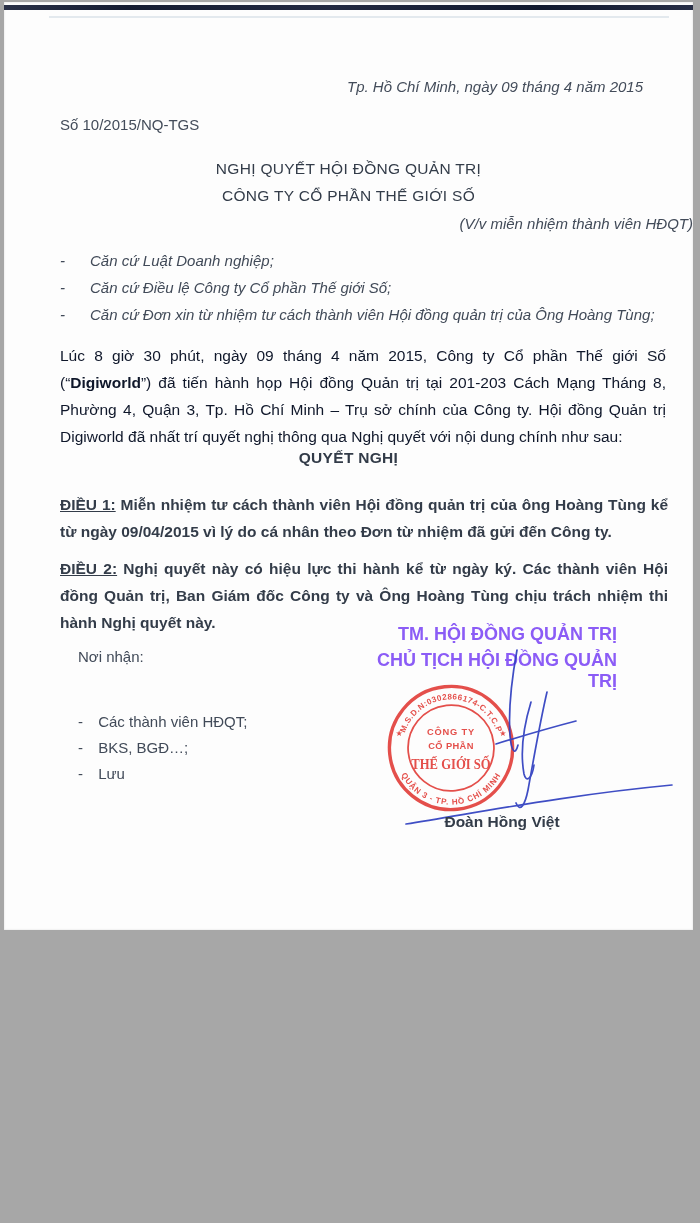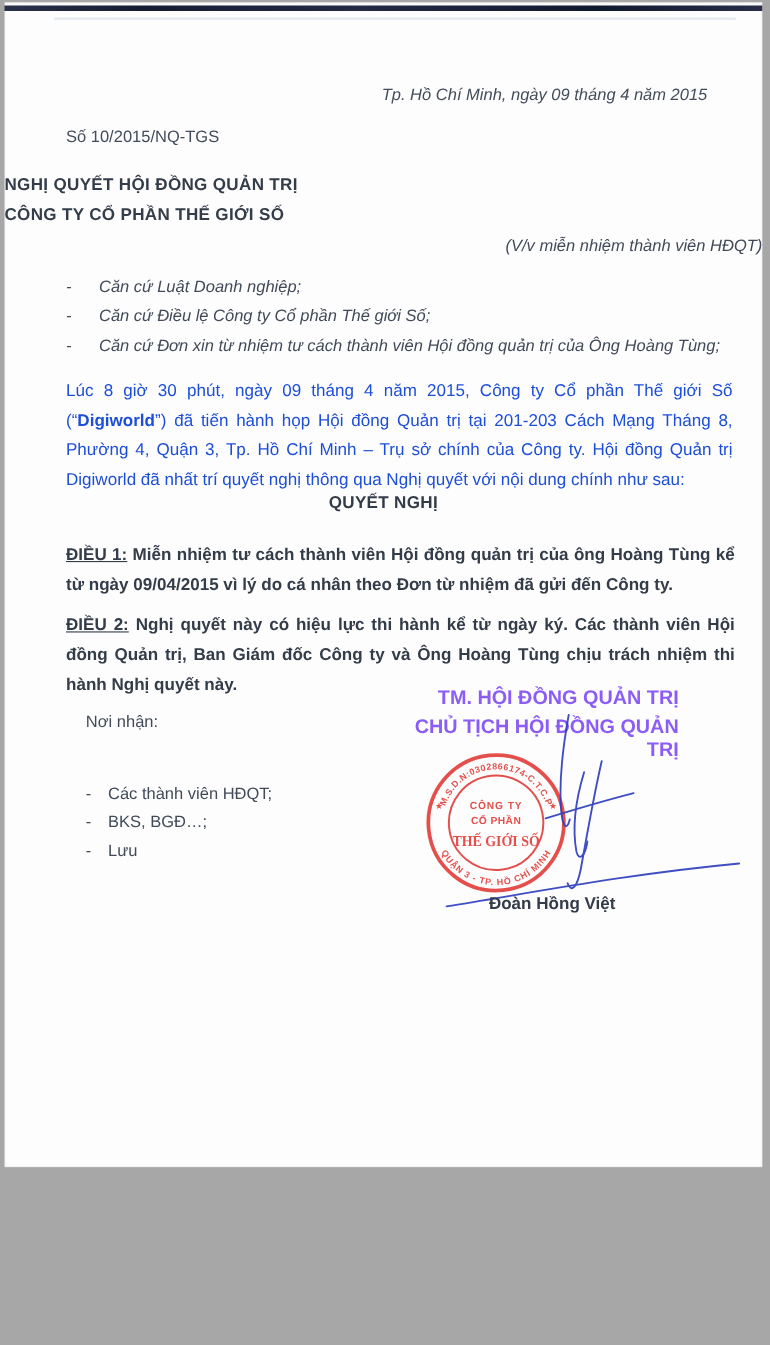--- a/index.html
+++ b/index.html
@@ -4,42 +4,42 @@
 <style>
   html,body{margin:0;padding:0;}
   body{
     width:700px;height:1223px;position:relative;
     background:#a7a7a7;
     font-family:"Liberation Sans", sans-serif;
     -webkit-font-smoothing:antialiased;
     overflow:hidden;
   }
   .page{
-    position:absolute;left:4px;top:2px;width:689px;height:1059px;
+    position:absolute;left:4px;top:2px;width:689px;height:928px;
     background:#fdfdfd;
     box-shadow:inset 0 0 2px rgba(0,0,0,.15);
   }
   .scan-topline{
     position:absolute;left:0;top:3px;width:100%;height:5px;
     background:linear-gradient(90deg,#2a3148 0%,#151c32 18%,#232a42 47%,#10182e 78%,#272e46 100%);
   }
   .scan-topline2{
     position:absolute;left:45px;top:14px;width:620px;height:2px;
     background:#e3e9ee;
   }
   .abs{position:absolute;}
   .date-line{right:50px;top:76px;font-size:15px;font-style:italic;color:#434c5a;}
   .ref-number{left:56px;top:114px;font-size:15px;color:#434c5a;}
-  .title{left:0;width:689px;font-weight:bold;font-size:15.5px;color:#333c49;letter-spacing:.3px;}
+  .title{left:0;width:689px;text-align:center;font-weight:normal;font-size:15.5px;color:#333c49;letter-spacing:.3px;}
   .title1{top:158px;}
   .title2{top:185px;}
   .subtitle{left:0;width:689px;top:213px;text-align:right;font-size:15px;font-style:italic;font-weight:normal;color:#414a58;}
   .recital{left:56px;width:620px;font-size:15px;font-style:italic;color:#414a58;display:flex;}
   .recital .dash{width:30px;flex:0 0 30px;}
-  .preamble{left:56px;top:340px;width:606px;font-size:15.5px;line-height:27px;text-align:justify;color:#1d4ed8;}
+  .preamble{left:56px;top:340px;width:606px;font-size:15.5px;line-height:27px;text-align:justify;color:#0f172a;}
   .resolution-heading{left:0;width:689px;top:447px;text-align:center;font-weight:bold;font-size:15.5px;color:#323b48;letter-spacing:.3px;}
   .article{left:56px;width:608px;font-size:15.5px;line-height:27px;text-align:justify;font-weight:bold;color:#333c49;}
   .article .lbl{text-decoration:underline;}
   .signoff-line{left:368px;width:245px;text-align:right;font-weight:bold;font-size:18px;color:#8b5cf6;}
   .recipients-label{left:74px;top:646px;font-size:15px;color:#414a58;text-align:center;}
   .recipient{left:74px;font-size:15px;color:#414a58;margin-top:38px;}
   .recipient .dash{display:inline-block;width:16px;}
   .signer-name{left:398px;width:200px;top:811px;text-align:center;font-weight:bold;font-size:15.5px;color:#333c49;}
   .stamp-wrap{left:366px;top:665px;width:162px;height:162px;opacity:.92;}
   .stamp-wrap svg{mix-blend-mode:multiply;}

